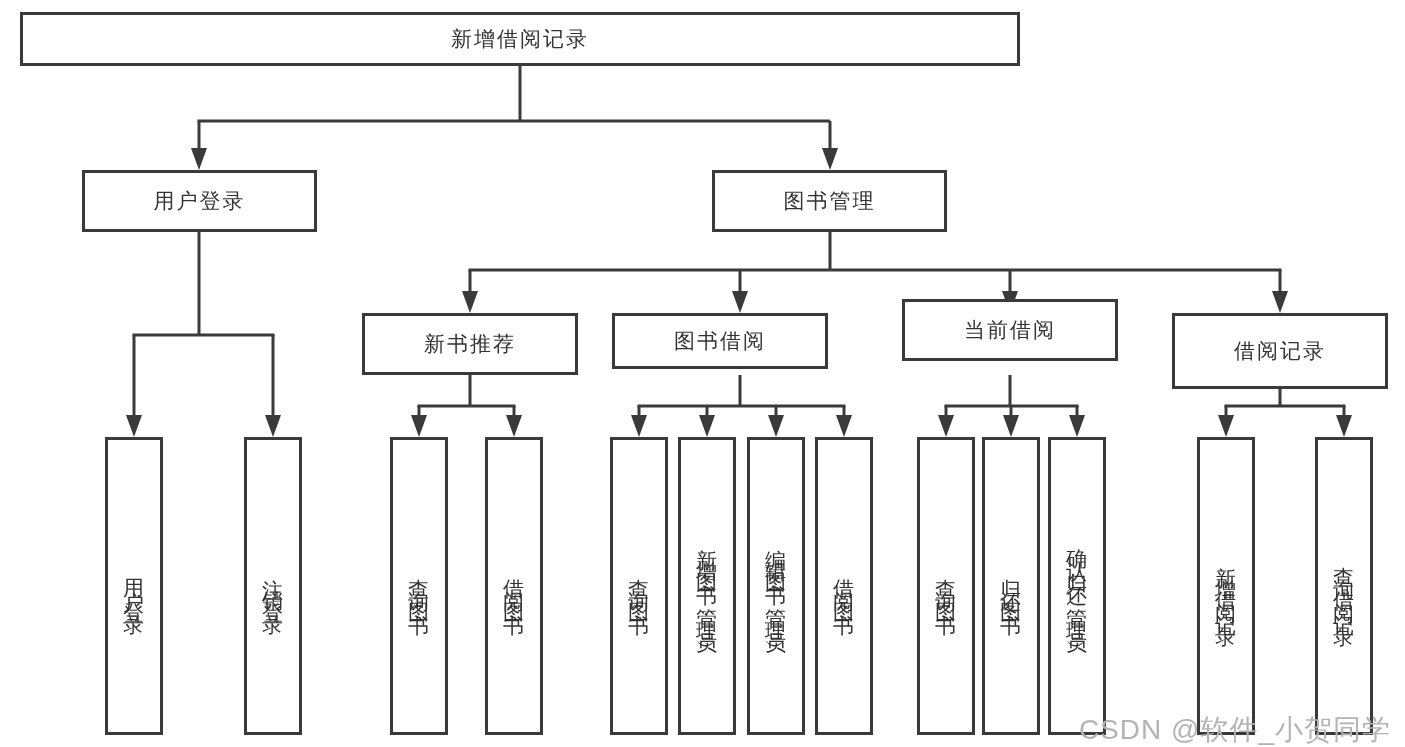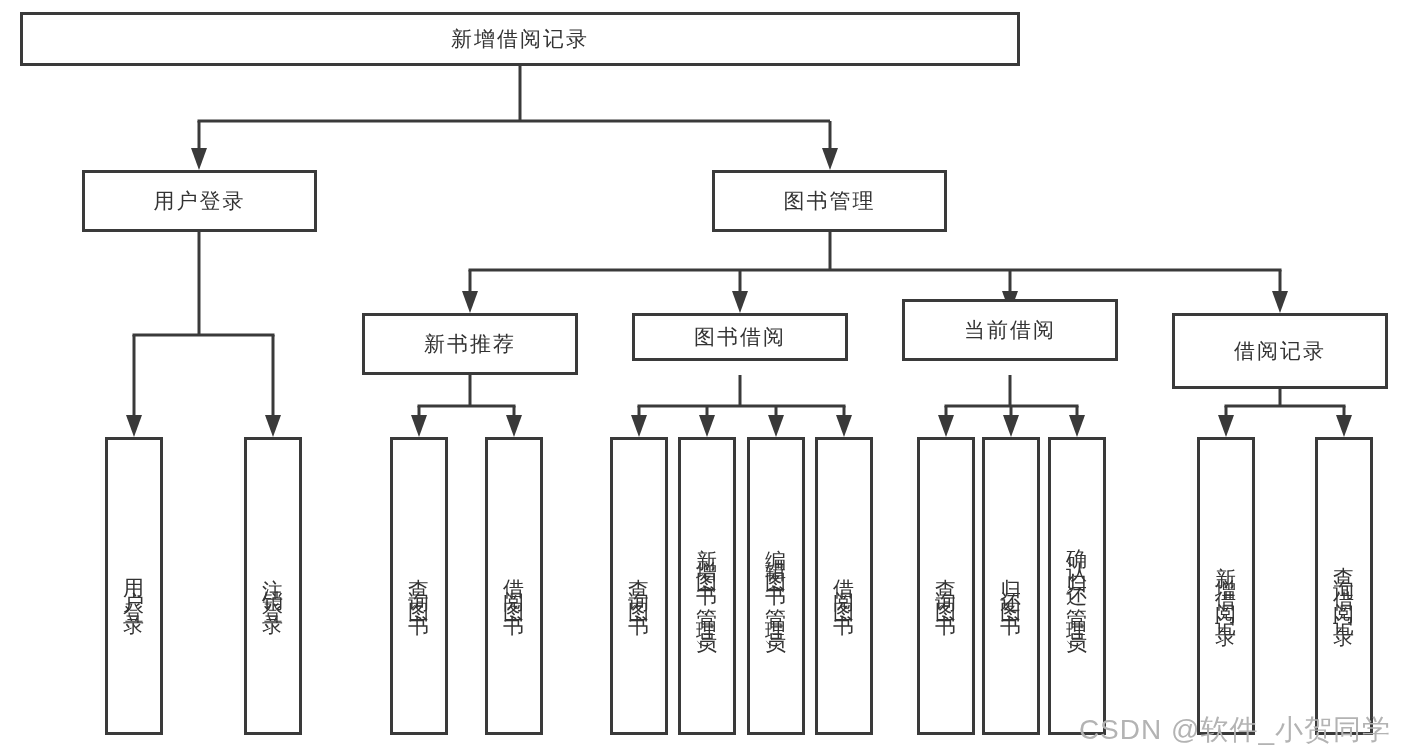--- a/index.html
+++ b/index.html
@@ -134,21 +134,21 @@
   <div class="box" style="left:82px; top:170px; width:235px; height:62px;">
     <span>用户登录</span>
   </div>
   <div class="box" style="left:712px; top:170px; width:235px; height:62px;">
     <span>图书管理</span>
   </div>
 
   <div class="box" style="left:362px; top:313px; width:216px; height:62px;">
     <span>新书推荐</span>
   </div>
-  <div class="box" style="left:632px; top:313px; width:216px; height:48px;">
+  <div class="box" style="left:612px; top:313px; width:216px; height:56px;">
     <span>图书借阅</span>
   </div>
   <div class="box" style="left:902px; top:299px; width:216px; height:62px;">
     <span>当前借阅</span>
   </div>
   <div class="box" style="left:1172px; top:313px; width:216px; height:76px;">
     <span>借阅记录</span>
   </div>
 
   <div class="box leaf" style="left:105px;">

